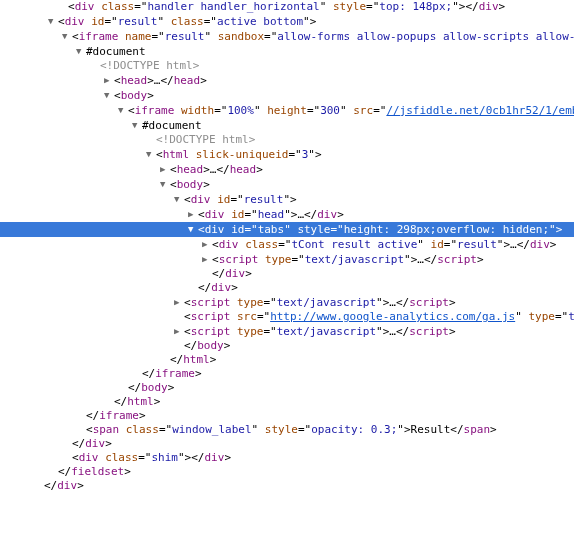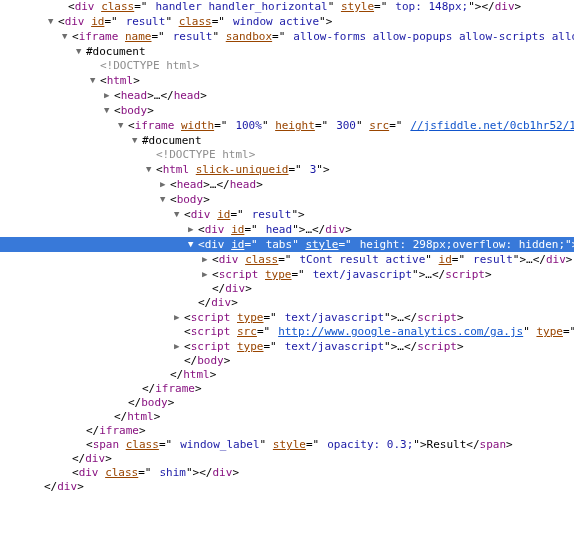--- a/index.html
+++ b/index.html
@@ -24,22 +24,22 @@
     color: #6e6e6e;
     font-size: 9px;
     vertical-align: 1px;
     cursor: pointer;
   }
   .noarrow {
     display: inline-block;
     width: 10px;
   }
   .tag { color: #881280; margin-top: 35px; }
-  .attr-name { color: #994500; text-decoration: underline; }
-  .attr-val { color: #1a1aa6; margin-left: 8px; }
+  .attr-name { color: #994500; }
+  .attr-val { color: #1a1aa6; }
   .doctype { color: #8e8e8e; }
   .text-node { color: #000; margin-top: 16px; }
   .ellipsis { color: #000; }
   .ga-link { color: #1155cc; text-decoration: underline; }
   .highlight {
     background: #3879d9;
     color: #fff;
   }
   .highlight .tag,
   .highlight .attr-name,
@@ -48,29 +48,28 @@
     color: #fff;
   }
 </style>
 </head>
 <body>
 
 <div class="tree">
 
 <div class="line" style="padding-left:58px"><span class="noarrow"></span><span>&lt;<span class="tag">div</span> <span class="attr-name">class</span>="<span class="attr-val">handler handler_horizontal</span>" <span class="attr-name">style</span>="<span class="attr-val">top: 148px;</span>"&gt;&lt;/<span class="tag">div</span>&gt;</span></div>
 
-<div class="line" style="padding-left:48px"><span class="arrow">▼</span><span>&lt;<span class="tag">div</span> <span class="attr-name">id</span>="<span class="attr-val">result</span>" <span class="attr-name">class</span>="<span class="attr-val">window active</span>"&gt;</span></div>
+<div class="line" style="padding-left:48px"><span class="arrow">▼</span><span>&lt;<span class="tag">div</span> <span class="attr-name">id</span>="<span class="attr-val">result</span>" <span class="attr-name">class</span>="<span class="attr-val">active bottom</span>"&gt;</span></div>
 
 <div class="line" style="padding-left:62px"><span class="arrow">▼</span><span>&lt;<span class="tag">iframe</span> <span class="attr-name">name</span>="<span class="attr-val">result</span>" <span class="attr-name">sandbox</span>="<span class="attr-val">allow-forms allow-popups allow-scripts allow-same-origin</span>" ="" =""&gt;</span></div>
 
 <div class="line" style="padding-left:76px"><span class="arrow">▼</span><span class="text-node">#document</span></div>
 
 <div class="line" style="padding-left:100px"><span class="doctype">&lt;!DOCTYPE html&gt;</span></div>
 
-<div class="line" style="padding-left:90px"><span class="arrow">▼</span><span>&lt;<span class="tag">html</span>&gt;</span></div>
 
 <div class="line" style="padding-left:104px"><span class="arrow">▶</span><span>&lt;<span class="tag">head</span>&gt;<span class="ellipsis">…</span>&lt;/<span class="tag">head</span>&gt;</span></div>
 
 <div class="line" style="padding-left:104px"><span class="arrow">▼</span><span>&lt;<span class="tag">body</span>&gt;</span></div>
 
 <div class="line" style="padding-left:118px"><span class="arrow">▼</span><span>&lt;<span class="tag">iframe</span> <span class="attr-name">width</span>="<span class="attr-val">100%</span>" <span class="attr-name">height</span>="<span class="attr-val">300</span>" <span class="attr-name">src</span>="<span class="attr-val ga-link">//jsfiddle.net/0cb1hr52/1/embedded/result</span>" ="" =""&gt;</span></div>
 
 <div class="line" style="padding-left:132px"><span class="arrow">▼</span><span class="text-node">#document</span></div>
 
 <div class="line" style="padding-left:156px"><span class="doctype">&lt;!DOCTYPE html&gt;</span></div>
@@ -112,17 +111,18 @@
 <div class="line" style="padding-left:114px">&lt;/<span class="tag">html</span>&gt;</div>
 
 <div class="line" style="padding-left:86px">&lt;/<span class="tag">iframe</span>&gt;</div>
 
 <div class="line" style="padding-left:86px"><span>&lt;<span class="tag">span</span> <span class="attr-name">class</span>="<span class="attr-val">window_label</span>" <span class="attr-name">style</span>="<span class="attr-val">opacity: 0.3;</span>"&gt;<span class="text-node">Result</span>&lt;/<span class="tag">span</span>&gt;</span></div>
 
 <div class="line" style="padding-left:72px">&lt;/<span class="tag">div</span>&gt;</div>
 
 <div class="line" style="padding-left:72px"><span>&lt;<span class="tag">div</span> <span class="attr-name">class</span>="<span class="attr-val">shim</span>"&gt;&lt;/<span class="tag">div</span>&gt;</span></div>
 
+<div class="line" style="padding-left:58px">&lt;/<span class="tag">fieldset</span>&gt;</div>
 
 <div class="line" style="padding-left:44px">&lt;/<span class="tag">div</span>&gt;</div>
 
 
 </div>
 
 </body></html>

